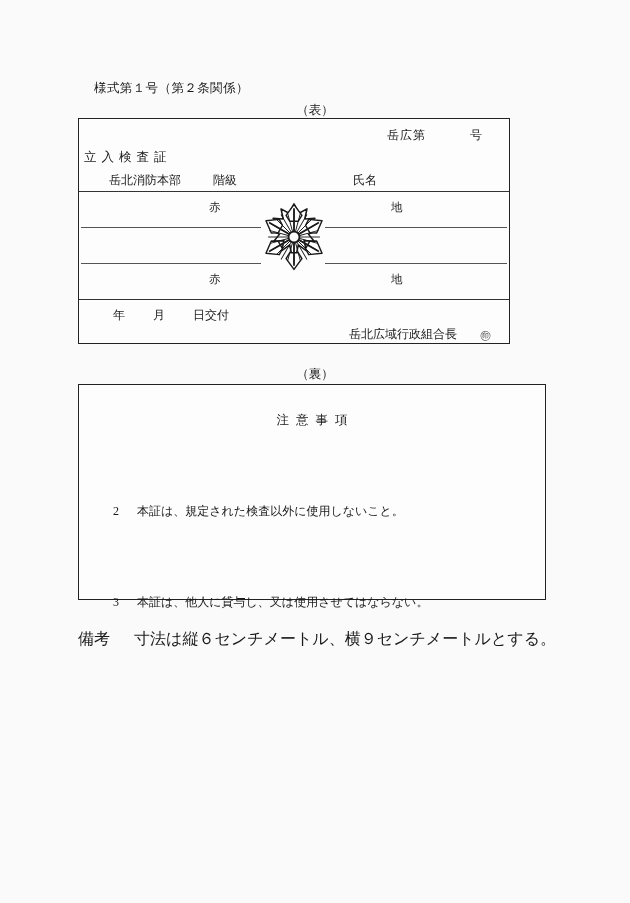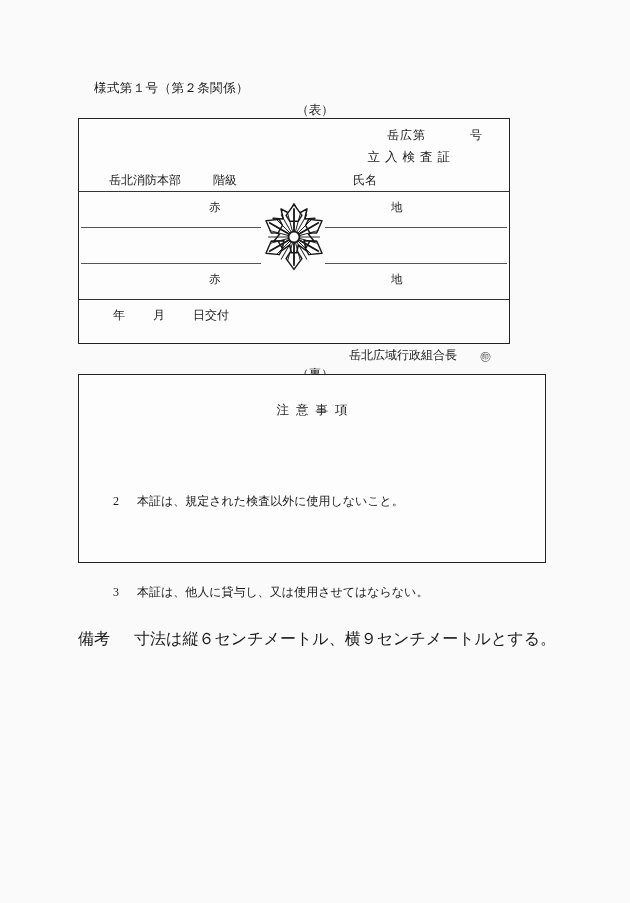--- a/index.html
+++ b/index.html
@@ -79,21 +79,21 @@
     top: 8px;
     font-size: 12px;
     white-space: nowrap;
     letter-spacing: 1px;
   }
   .cert-title {
     position: absolute;
     left: 0;
     top: 30px;
     width: 100%;
-    text-align: right;
+    text-align: left;
     font-size: 12.5px;
     letter-spacing: 5px;
     text-indent: 5px;
     padding-right: 54px;
     box-sizing: border-box;
   }
   .hq-line {
     position: absolute;
     left: 30px;
     top: 53px;
@@ -136,38 +136,38 @@
     position: absolute;
     left: 34px;
     top: 8px;
     font-size: 12px;
     white-space: nowrap;
   }
   .date-line .gap { display: inline-block; width: 22px; }
   .sign-line {
     position: absolute;
     right: 18px;
-    top: 48px;
+    top: 27px;
     font-size: 12px;
     white-space: nowrap;
     margin-left: 20px;
   }
   .seal-mark {
     display: inline-block;
     margin-left: 20px;
     font-size: 11px;
     vertical-align: middle;
   }
 
   
   .card-back {
     left: 78px;
-    top: 374px;
+    top: 384px;
     width: 468px;
-    height: 189px;
+    height: 216px;
   }
   .notes-title {
     position: absolute;
     left: 0;
     top: 27px;
     width: 100%;
     text-align: center;
     font-size: 12.5px;
     letter-spacing: 7px;
     text-indent: 7px;

